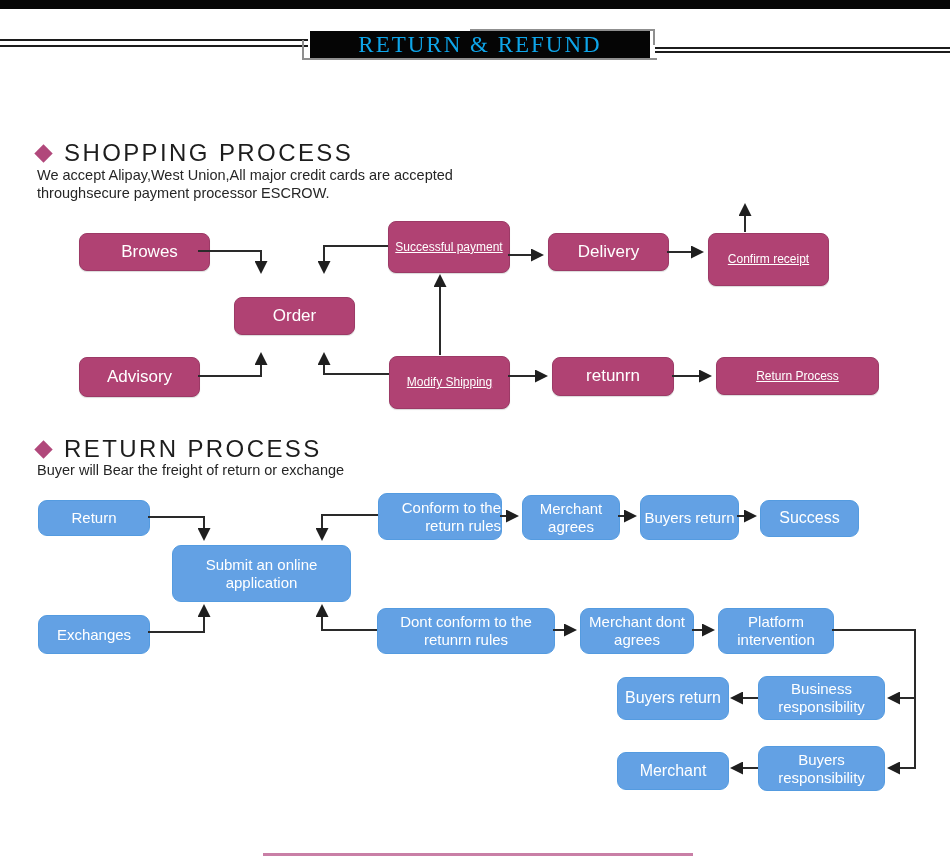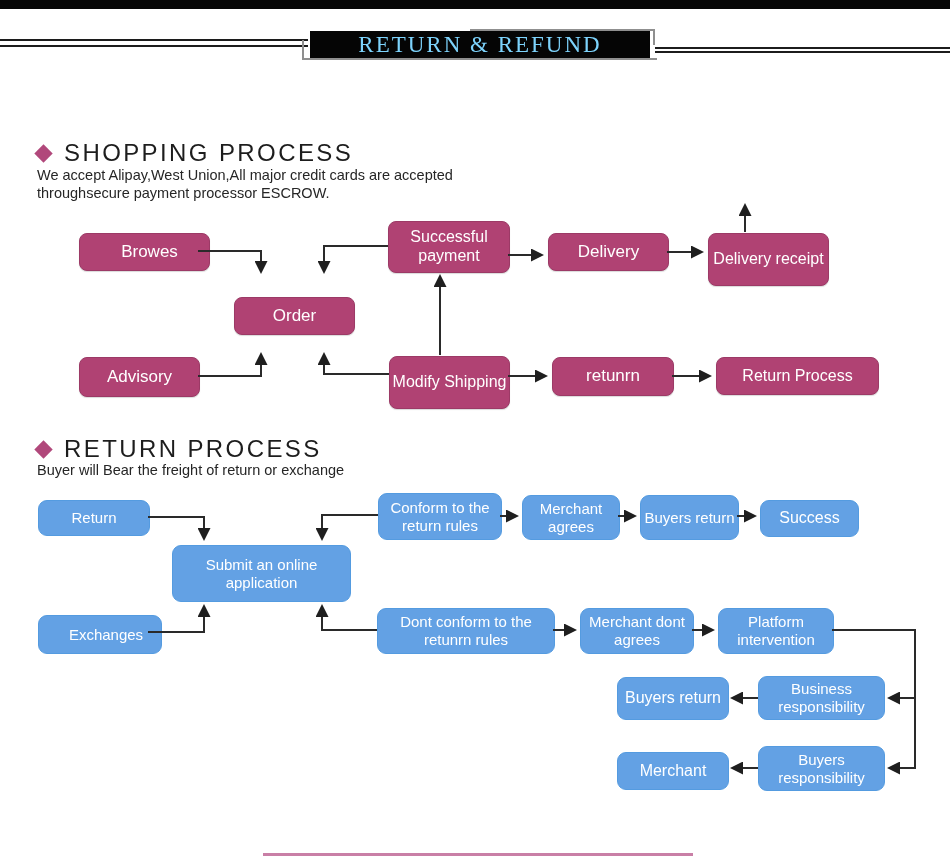--- a/index.html
+++ b/index.html
@@ -5,33 +5,33 @@
   html,body{margin:0;padding:0;background:#fff;}
   #stage{position:relative;width:950px;height:857px;background:#ffffff;overflow:hidden;
          font-family:"Liberation Sans",sans-serif;}
   
   .top-bar{position:absolute;left:0;top:0;width:950px;height:9px;background:#060606;}
   
   .rule{position:absolute;background:#1c1c1c;height:2px;}
   .grayline{position:absolute;background:#8f8f8f;}
   .banner-box{position:absolute;left:310px;top:31px;width:340px;height:27px;background:#050505;
               display:flex;align-items:center;justify-content:center;z-index:3;}
-  .banner-box span{color:#7dd3fc;font-family:"Liberation Serif",serif;font-size:23px;
+  .banner-box span{color:#0ea5e9;font-family:"Liberation Serif",serif;font-size:23px;
                    letter-spacing:2px;white-space:nowrap;}
   
   .section-head{position:absolute;display:flex;align-items:center;gap:14px;}
   .diamond{width:13px;height:13px;background:#b1487b;transform:rotate(45deg);flex:0 0 auto;}
   .head-text{font-size:24px;letter-spacing:2.4px;color:#1d1d1d;white-space:nowrap;}
   .subtitle{position:absolute;font-size:14.5px;color:#262626;line-height:18px;}
   
   .node{position:absolute;display:flex;align-items:center;justify-content:center;
         text-align:center;color:#ffffff;line-height:1.18;}
   .pink{background:#b04273;border:1px solid #9c3a66;border-radius:8px;font-size:17px;
         box-shadow:0 1px 1px rgba(0,0,0,0.15);}
-  .pink-lg{font-size:16px;}
+  .pink-lg{font-size:12px;text-decoration:underline;}
   .blue{background:#63a1e4;border:1px solid #549be0;border-radius:9px;font-size:15px;}
   .blue-lg{font-size:15px;}
   .blue-md{font-size:16px;}
   .yellow{background:#f4b11b;border:1px solid #e09c10;border-radius:4px;color:#a8402c;
           font-size:20px;}
   svg.connectors{position:absolute;left:0;top:0;pointer-events:none;z-index:2;}
   .bottom-line{position:absolute;left:263px;top:853px;width:430px;height:3px;background:#c97fa6;}
 </style>
 </head>
 <body>
@@ -61,36 +61,36 @@
     <div>We accept Alipay,West Union,All major credit cards are accepted</div>
     <div>throughsecure payment processor ESCROW.</div>
   </div>
 
   <div class="node pink" style="left:79px;top:233px;width:119px;height:36px;padding-left:10px;">Browes</div>
   <div class="node pink" style="left:234px;top:297px;width:119px;height:36px;">Order</div>
   <div class="node pink" style="left:79px;top:357px;width:119px;height:38px;">Advisory</div>
   <div class="node pink pink-lg" style="left:388px;top:221px;width:120px;height:50px;">Successful payment</div>
   <div class="node pink pink-lg" style="left:389px;top:356px;width:119px;height:51px;">Modify Shipping</div>
   <div class="node pink" style="left:548px;top:233px;width:119px;height:36px;">Delivery</div>
-  <div class="node pink pink-lg" style="left:708px;top:233px;width:119px;height:51px;">Delivery receipt</div>
+  <div class="node pink pink-lg" style="left:708px;top:233px;width:119px;height:51px;">Confirm receipt</div>
   <div class="node pink" style="left:552px;top:357px;width:120px;height:37px;">retunrn</div>
   <div class="node pink pink-lg" style="left:716px;top:357px;width:161px;height:36px;">Return Process</div>
 
   <div class="section-head" style="left:37px;top:435px;">
     <span class="diamond"></span>
     <span class="head-text">RETURN PROCESS</span>
   </div>
   <div class="subtitle" style="left:37px;top:461px;">
     <div>Buyer will Bear the freight of return or exchange</div>
   </div>
 
   <div class="node blue blue-lg" style="left:38px;top:500px;width:110px;height:34px;">Return</div>
   <div class="node blue blue-lg" style="left:172px;top:545px;width:177px;height:55px;">Submit an online application</div>
-  <div class="node blue blue-lg" style="left:38px;top:615px;width:110px;height:37px;padding-left:12px;">Exchanges</div>
-  <div class="node blue" style="left:378px;top:493px;width:122px;height:45px;">Conform to the return rules</div>
+  <div class="node blue blue-lg" style="left:38px;top:615px;width:110px;height:37px;">Exchanges</div>
+  <div class="node blue" style="left:378px;top:493px;width:122px;height:45px;text-align:right;">Conform to the return rules</div>
   <div class="node blue" style="left:522px;top:495px;width:96px;height:43px;">Merchant agrees</div>
   <div class="node blue" style="left:640px;top:495px;width:97px;height:43px;">Buyers return</div>
   <div class="node blue blue-md" style="left:760px;top:500px;width:97px;height:35px;">Success</div>
   <div class="node blue" style="left:377px;top:608px;width:176px;height:44px;">Dont conform to the retunrn rules</div>
   <div class="node blue" style="left:580px;top:608px;width:112px;height:44px;">Merchant dont agrees</div>
   <div class="node blue" style="left:718px;top:608px;width:114px;height:44px;">Platform intervention</div>
   <div class="node blue blue-md" style="left:617px;top:677px;width:110px;height:41px;">Buyers return</div>
   <div class="node blue" style="left:758px;top:676px;width:125px;height:42px;">Business responsibility</div>
   <div class="node blue blue-md" style="left:617px;top:752px;width:110px;height:36px;">Merchant</div>
   <div class="node blue" style="left:758px;top:746px;width:125px;height:43px;">Buyers responsibility</div>

